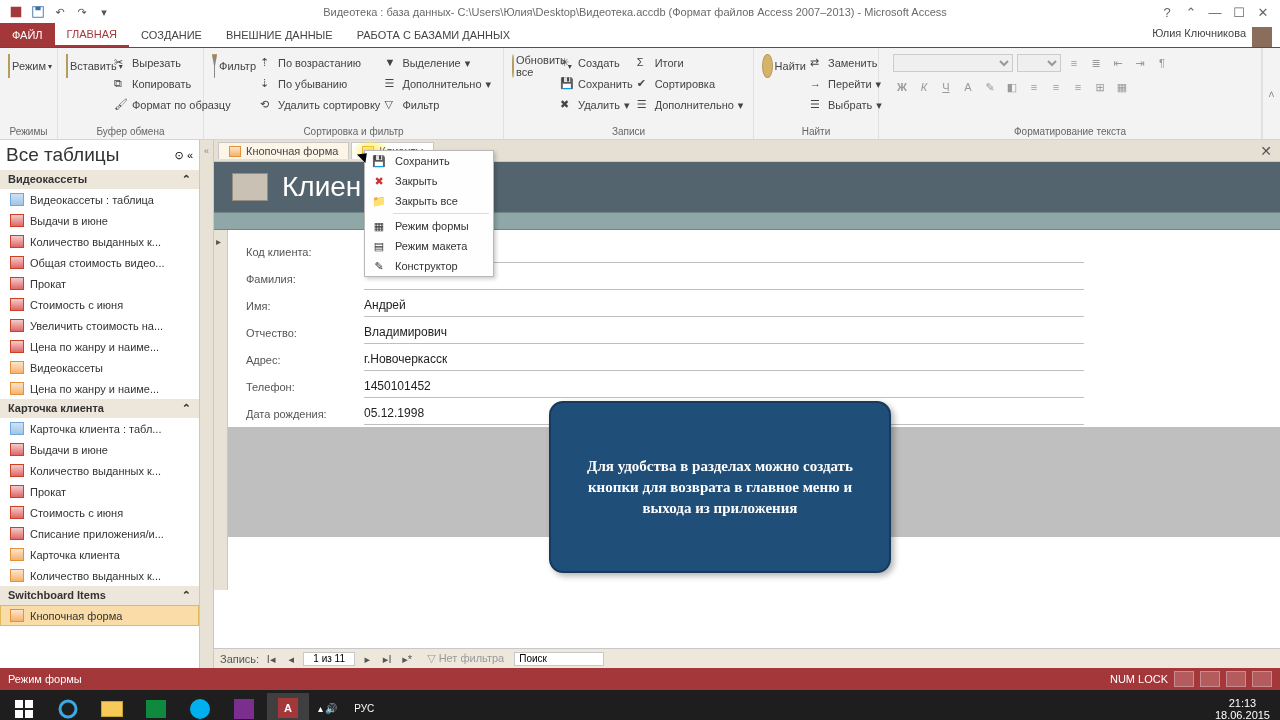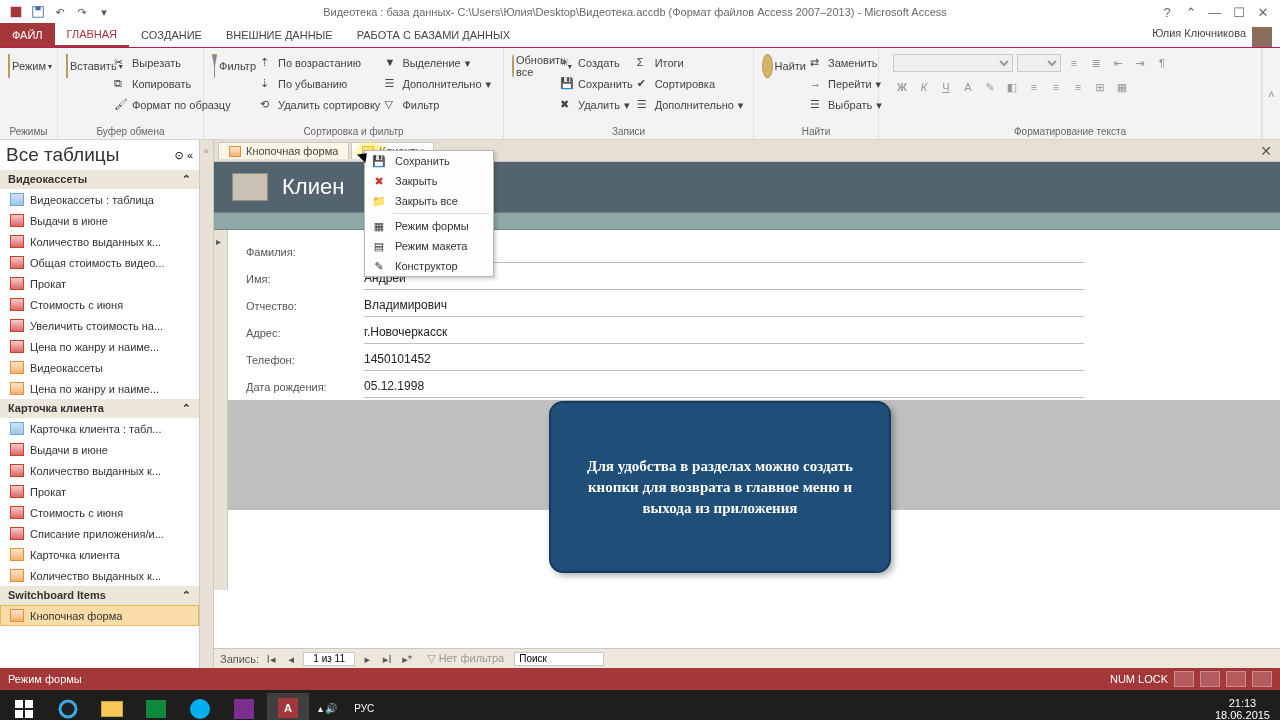--- a/index.html
+++ b/index.html
@@ -46,21 +46,21 @@
 .shutter { width:14px; min-width:14px; background:#e8e2d6; border-right:1px solid #c8c8c8; display:flex; align-items:flex-start; justify-content:center; padding-top:6px; color:#888; font-size:9px; }
 .doc { flex:1; display:flex; flex-direction:column; background:#bfbfbf; position:relative; }
 .doctabs { height:22px; background:#e6e0d4; display:flex; align-items:center; padding-left:4px; border-bottom:1px solid #c8c8c8; }
 .doctab { background:#fdf6e8; border:1px solid #c8c8c8; border-bottom:none; padding:2px 10px; display:flex; align-items:center; gap:5px; margin-right:2px; font-size:11px; color:#444; }
 .doctab.active { background:#fff; }
 .doctab .oic { width:12px; height:11px; }
 .tabclose { margin-left:auto; padding:0 8px; color:#555; font-size:14px; }
 .formview { background:#fff; margin:0; flex:1; position:relative; overflow:hidden; }
 .formhdr { height:50px; background:#53646e; display:flex; align-items:center; padding:0 18px; gap:14px; }
 .formhdr .hic { width:36px; height:28px; background:#c9c2b4; border:1px solid #948d80; }
-.formhdr-title { color:#fff; font-size:22px; }
+.formhdr-title { color:#fff; font-size:28px; }
 .formbar { height:18px; background:#8fa7a7; border-top:1px solid #6e8686; border-bottom:1px solid #6e8686; }
 .formbody { background:#fff; padding:8px 0 0 14px; }
 .recmark { position:absolute; left:0; top:68px; width:14px; height:360px; background:#e8e2d6; border-right:1px solid #c8c8c8; }
 .recmark::before { content:"▸"; position:absolute; top:6px; left:2px; font-size:10px; color:#555; }
 .frow { display:flex; align-items:center; height:27px; margin-left:18px; }
 .flabel { width:118px; color:#555; font-size:11px; }
 .fval { flex:1; border-bottom:1px solid #bfbfbf; height:22px; display:flex; align-items:center; color:#222; font-size:12px; max-width:720px; }
 .belowform { height:110px; background:#bfbfbf; }
 .recnav { height:20px; background:#eee8dc; border-top:1px solid #c8c8c8; display:flex; align-items:center; gap:4px; padding:0 6px; font-size:10px; color:#555; }
 .recnav .nbtn { width:16px; height:14px; text-align:center; border:1px solid transparent; }
@@ -389,20 +389,24 @@
     </div>
     <div class="formview">
       <div class="formhdr">
           <div class="hic"></div>
           <span class="formhdr-title">Клиен</span>
         </div>
       <div class="formbar"></div>
       <div class="recmark"></div>
       <div class="formbody">
         <div class="frow">
+            <div class="flabel">Код клиента:</div>
+            <div class="fval"></div>
+          </div>
+        <div class="frow">
             <div class="flabel">Фамилия:</div>
             <div class="fval"></div>
           </div>
         <div class="frow">
             <div class="flabel">Имя:</div>
             <div class="fval">Андрей</div>
           </div>
         <div class="frow">
             <div class="flabel">Отчество:</div>
             <div class="fval">Владимирович</div>

